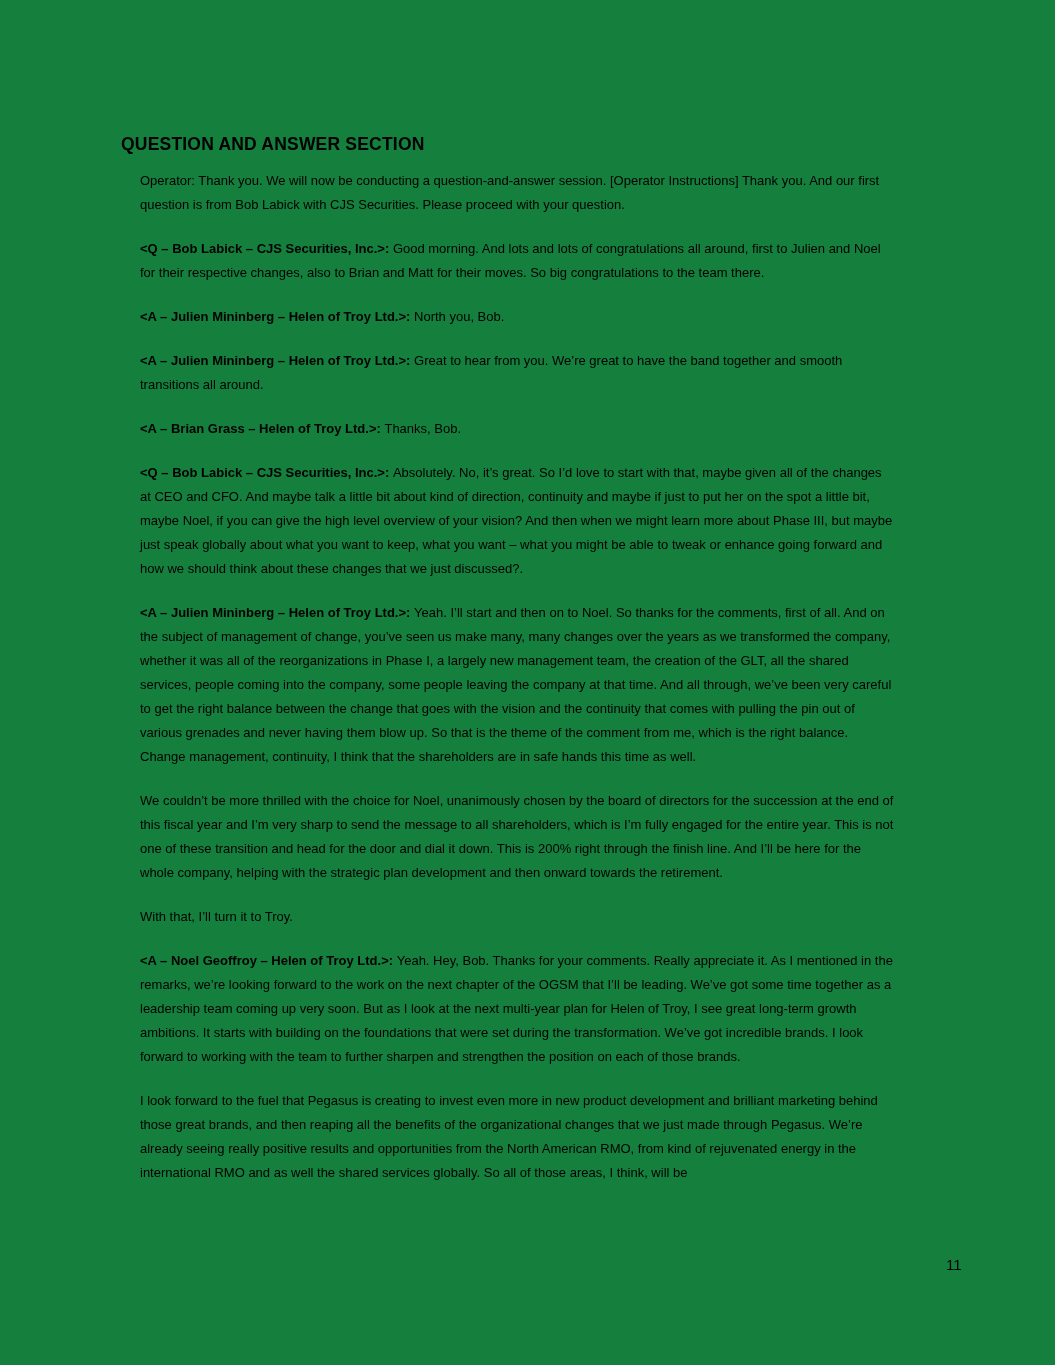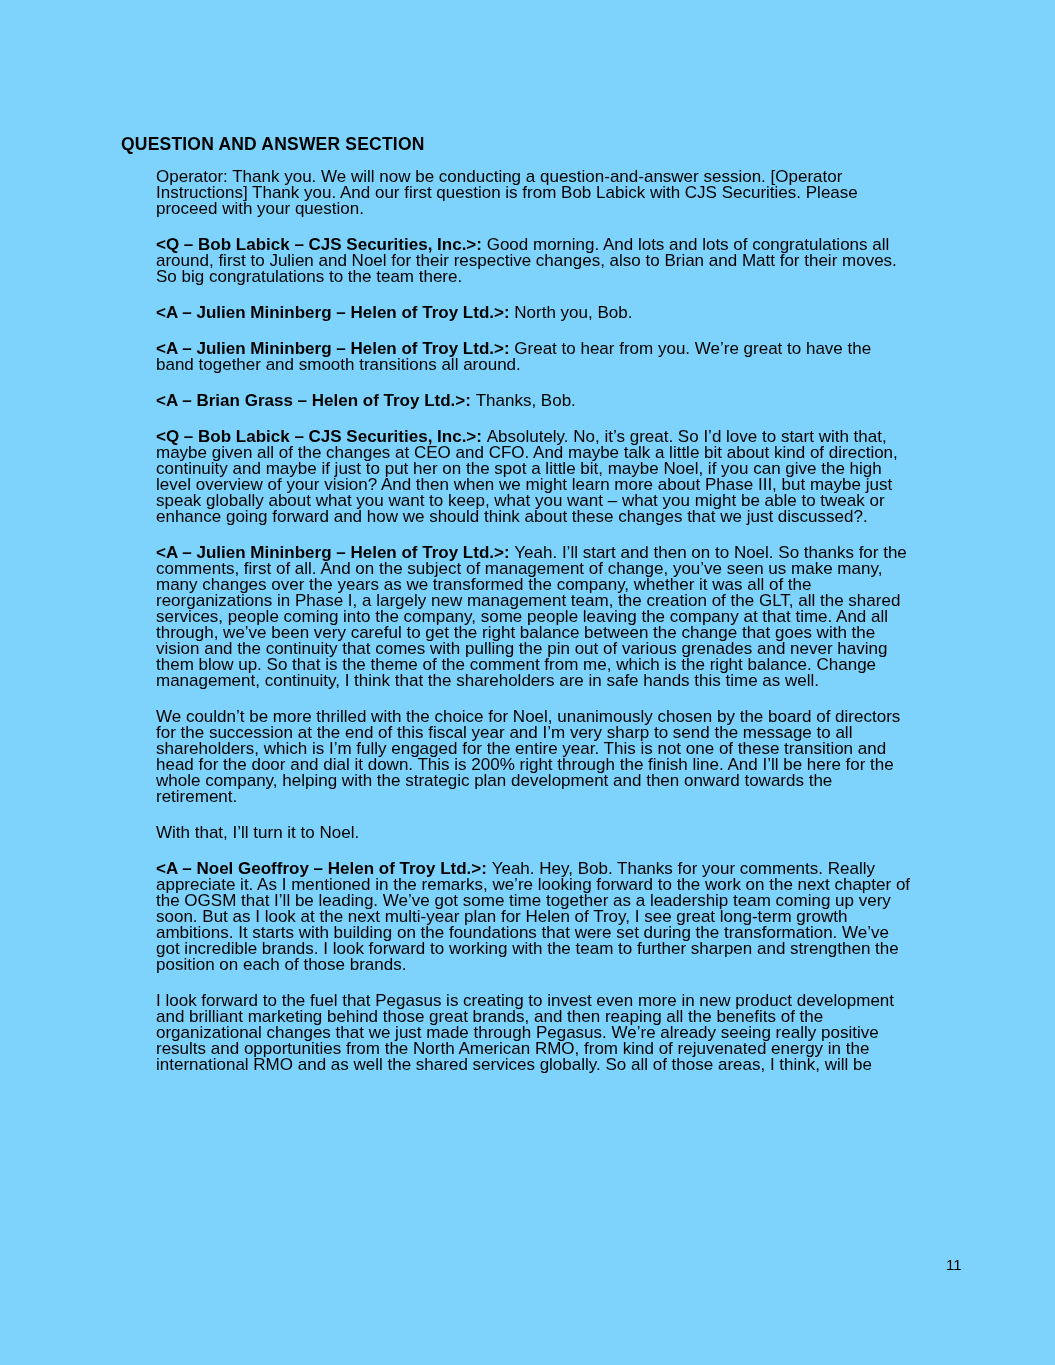--- a/index.html
+++ b/index.html
@@ -11,38 +11,38 @@
     height: 1365px;
     background: #ffffff;
     font-family: "Liberation Sans", sans-serif;
     color: #000000;
     position: relative;
     overflow: hidden;
   }
   .page {
     position: absolute;
     inset: 0;
-    background: #7dd3fc;
+    background: #15803d;
   }
   .doc-title {
     position: absolute;
     left: 121px;
     top: 122px;
     font-size: 17.5px;
     font-weight: bold;
     letter-spacing: 0.2px;
     white-space: nowrap;
   }
   .content {
     position: absolute;
-    left: 156px;
+    left: 140px;
     top: 169px;
     width: 756px;
-    font-size: 17px;
-    line-height: 16px;
+    font-size: 13px;
+    line-height: 24px;
   }
   .para {
     margin: 0 0 20px 0;
     text-align: left;
   }
   .speaker {
     font-weight: bold;
   }
   .page-number {
     position: absolute;
@@ -69,21 +69,21 @@
     <p class="para"><span class="speaker">&lt;A – Julien Mininberg – Helen of Troy Ltd.&gt;: </span><span>Great to hear from you. We’re great to have the band together and smooth transitions all around.</span></p>
 
     <p class="para"><span class="speaker">&lt;A – Brian Grass – Helen of Troy Ltd.&gt;: </span><span>Thanks, Bob.</span></p>
 
     <p class="para"><span class="speaker">&lt;Q – Bob Labick – CJS Securities, Inc.&gt;: </span><span>Absolutely. No, it’s great. So I’d love to start with that, maybe given all of the changes at CEO and CFO. And maybe talk a little bit about kind of direction, continuity and maybe if just to put her on the spot a little bit, maybe Noel, if you can give the high level overview of your vision? And then when we might learn more about Phase III, but maybe just speak globally about what you want to keep, what you want – what you might be able to tweak or enhance going forward and how we should think about these changes that we just discussed?.</span></p>
 
     <p class="para"><span class="speaker">&lt;A – Julien Mininberg – Helen of Troy Ltd.&gt;: </span><span>Yeah. I’ll start and then on to Noel. So thanks for the comments, first of all. And on the subject of management of change, you’ve seen us make many, many changes over the years as we transformed the company, whether it was all of the reorganizations in Phase I, a largely new management team, the creation of the GLT, all the shared services, people coming into the company, some people leaving the company at that time. And all through, we’ve been very careful to get the right balance between the change that goes with the vision and the continuity that comes with pulling the pin out of various grenades and never having them blow up. So that is the theme of the comment from me, which is the right balance. Change management, continuity, I think that the shareholders are in safe hands this time as well.</span></p>
 
     <p class="para"><span class="speaker"></span><span>We couldn’t be more thrilled with the choice for Noel, unanimously chosen by the board of directors for the succession at the end of this fiscal year and I’m very sharp to send the message to all shareholders, which is I’m fully engaged for the entire year. This is not one of these transition and head for the door and dial it down. This is 200% right through the finish line. And I’ll be here for the whole company, helping with the strategic plan development and then onward towards the retirement.</span></p>
 
-    <p class="para"><span class="speaker"></span><span>With that, I’ll turn it to Noel.</span></p>
+    <p class="para"><span class="speaker"></span><span>With that, I’ll turn it to Troy.</span></p>
 
     <p class="para"><span class="speaker">&lt;A – Noel Geoffroy – Helen of Troy Ltd.&gt;: </span><span>Yeah. Hey, Bob. Thanks for your comments. Really appreciate it. As I mentioned in the remarks, we’re looking forward to the work on the next chapter of the OGSM that I’ll be leading. We’ve got some time together as a leadership team coming up very soon. But as I look at the next multi-year plan for Helen of Troy, I see great long-term growth ambitions. It starts with building on the foundations that were set during the transformation. We’ve got incredible brands. I look forward to working with the team to further sharpen and strengthen the position on each of those brands.</span></p>
 
     <p class="para"><span class="speaker"></span><span>I look forward to the fuel that Pegasus is creating to invest even more in new product development and brilliant marketing behind those great brands, and then reaping all the benefits of the organizational changes that we just made through Pegasus. We’re already seeing really positive results and opportunities from the North American RMO, from kind of rejuvenated energy in the international RMO and as well the shared services globally. So all of those areas, I think, will be</span></p>
 
   </div>
 
   <div class="page-number">11</div>
 
 </div>

